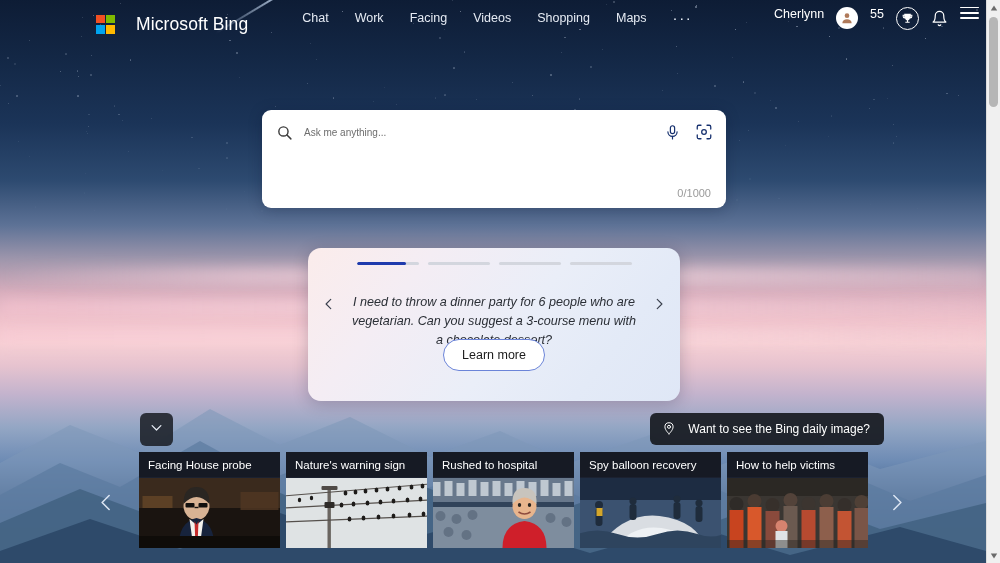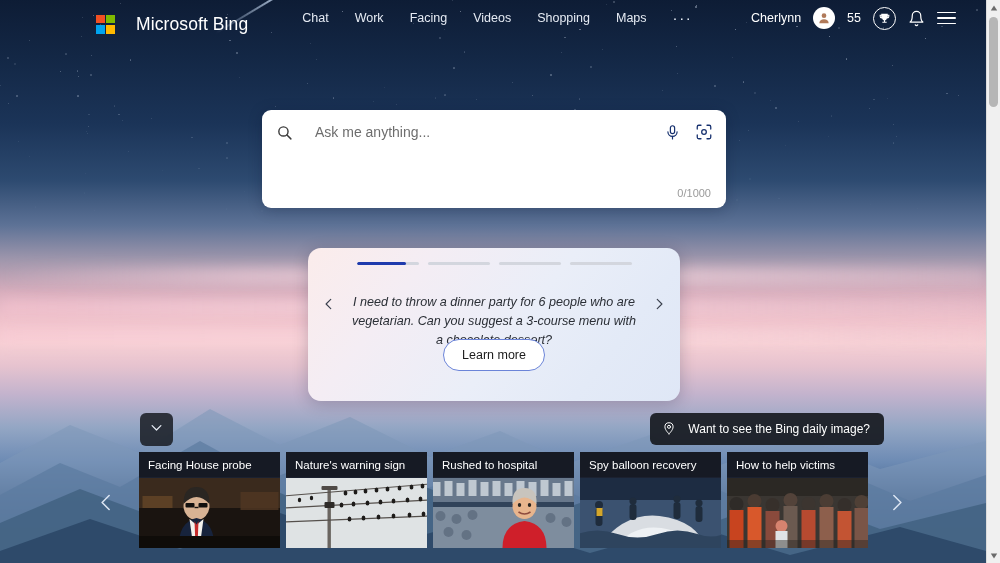--- a/index.html
+++ b/index.html
@@ -59,21 +59,21 @@
   .ms-logo i:nth-child(1){ background:#f25022; }
   .ms-logo i:nth-child(2){ background:#7fba00; }
   .ms-logo i:nth-child(3){ background:#00a4ef; }
   .ms-logo i:nth-child(4){ background:#ffb900; }
   .brand-name { color:#fff; font-size:17.5px; letter-spacing:.1px; white-space:nowrap; }
 
   .nav { display:flex; align-items:center; gap:26px; margin-left:54px; }
   .nav-item { color:#eef3fb; font-size:12.5px; cursor:pointer; white-space:nowrap; opacity:.96; }
   .nav-more { color:#eef3fb; font-size:15px; letter-spacing:1.6px; cursor:pointer; line-height:8px; }
 
-  .hright { margin-left:auto; display:flex; align-items:center; gap:12px; padding-right:30px; }
+  .hright { margin-left:auto; display:flex; gap:12px; padding-right:7px; }
   .uname { color:#fff; font-size:12.5px; white-space:nowrap; }
   .avatar {
     width:22px; height:22px; border-radius:50%;
     background:#fff; display:flex; align-items:center; justify-content:center;
   }
   .pts { color:#fff; font-size:12.5px; }
   .circ-ic {
     width:23px; height:23px; border-radius:50%; border:1.4px solid #fff;
     display:flex; align-items:center; justify-content:center;
   }
@@ -84,22 +84,22 @@
   
   #searchbox {
     position:absolute; left:262px; top:110px; width:464px; height:98px;
     background:#fff; border-radius:9px; z-index:25;
     box-shadow:0 2px 14px rgba(10,20,45,.26);
   }
   .srow { display:flex; align-items:center; height:44px; padding:0 13px 0 14px; }
   .sicon { flex:0 0 auto; display:flex; align-items:center; }
   .sinput {
     flex:1; border:0; outline:0; background:transparent;
-    font-family:"Liberation Sans", sans-serif; font-size:14px; color:#222;
-    margin-left:22px;
+    font-family:"Liberation Sans", sans-serif; font-size:10px; color:#222;
+    margin-left:11px;
   }
   .sinput::placeholder { color:#6d6d6d; }
   .sacts { display:flex; align-items:center; gap:14px; }
   .counter {
     position:absolute; right:15px; bottom:9px;
     font-size:11px; color:#9a9a9a;text-align:center;
   }
 
   
   #sugg {

